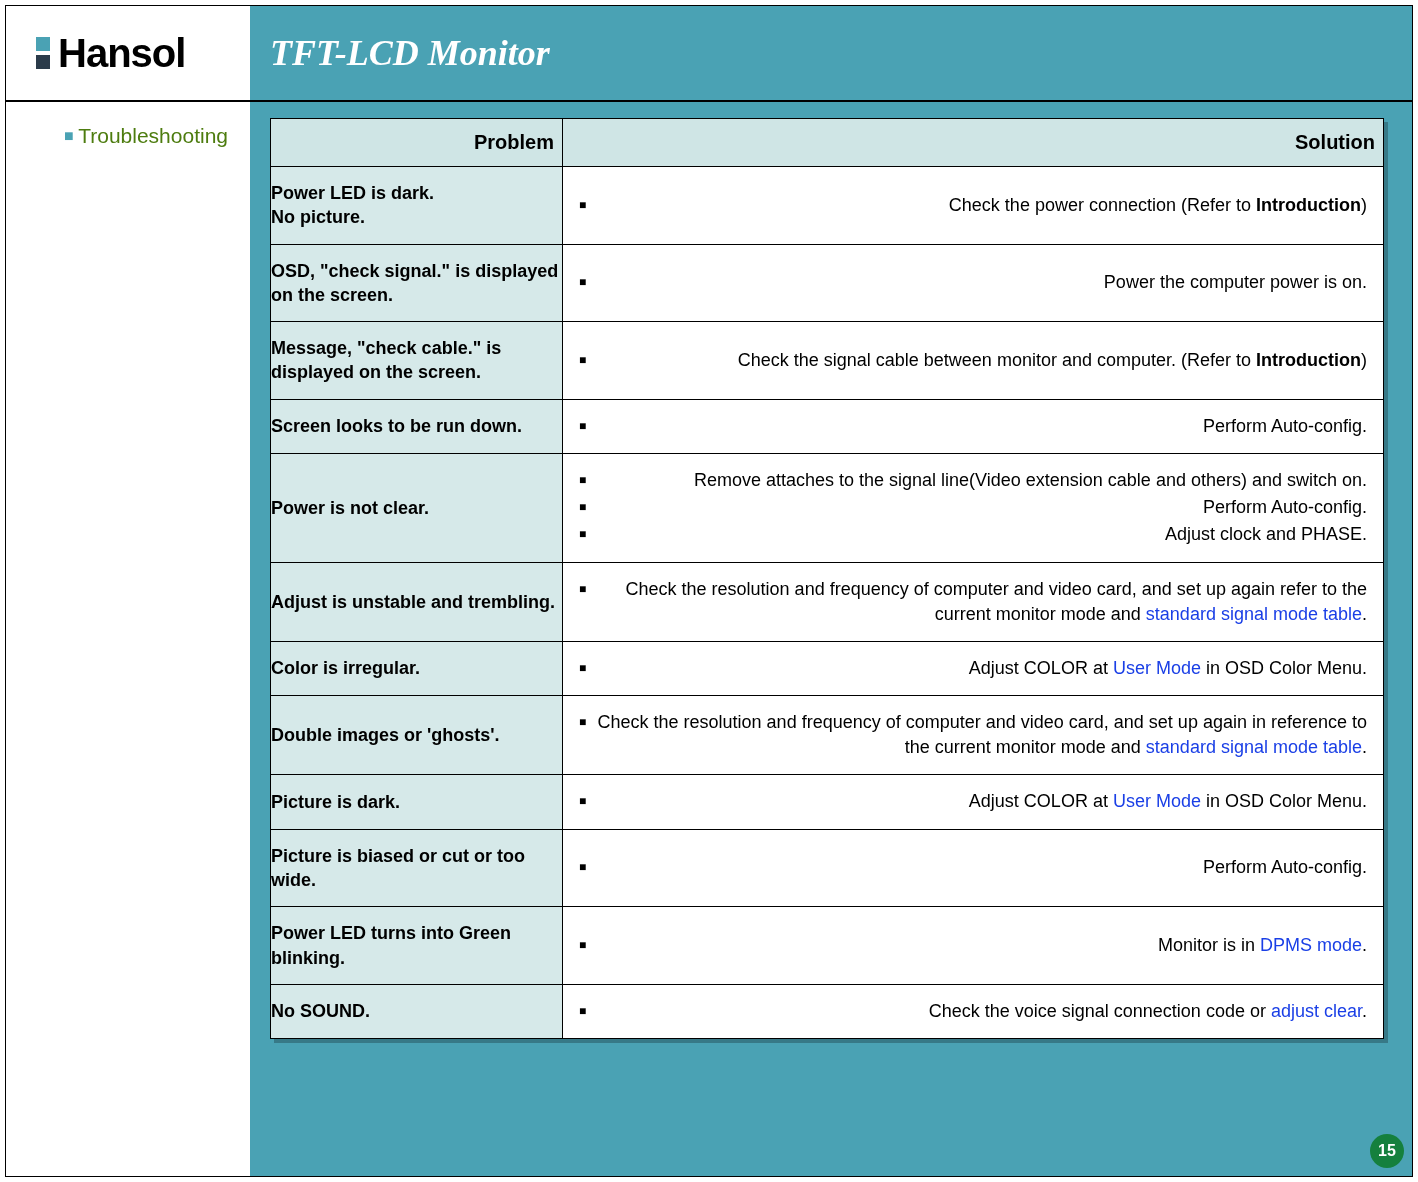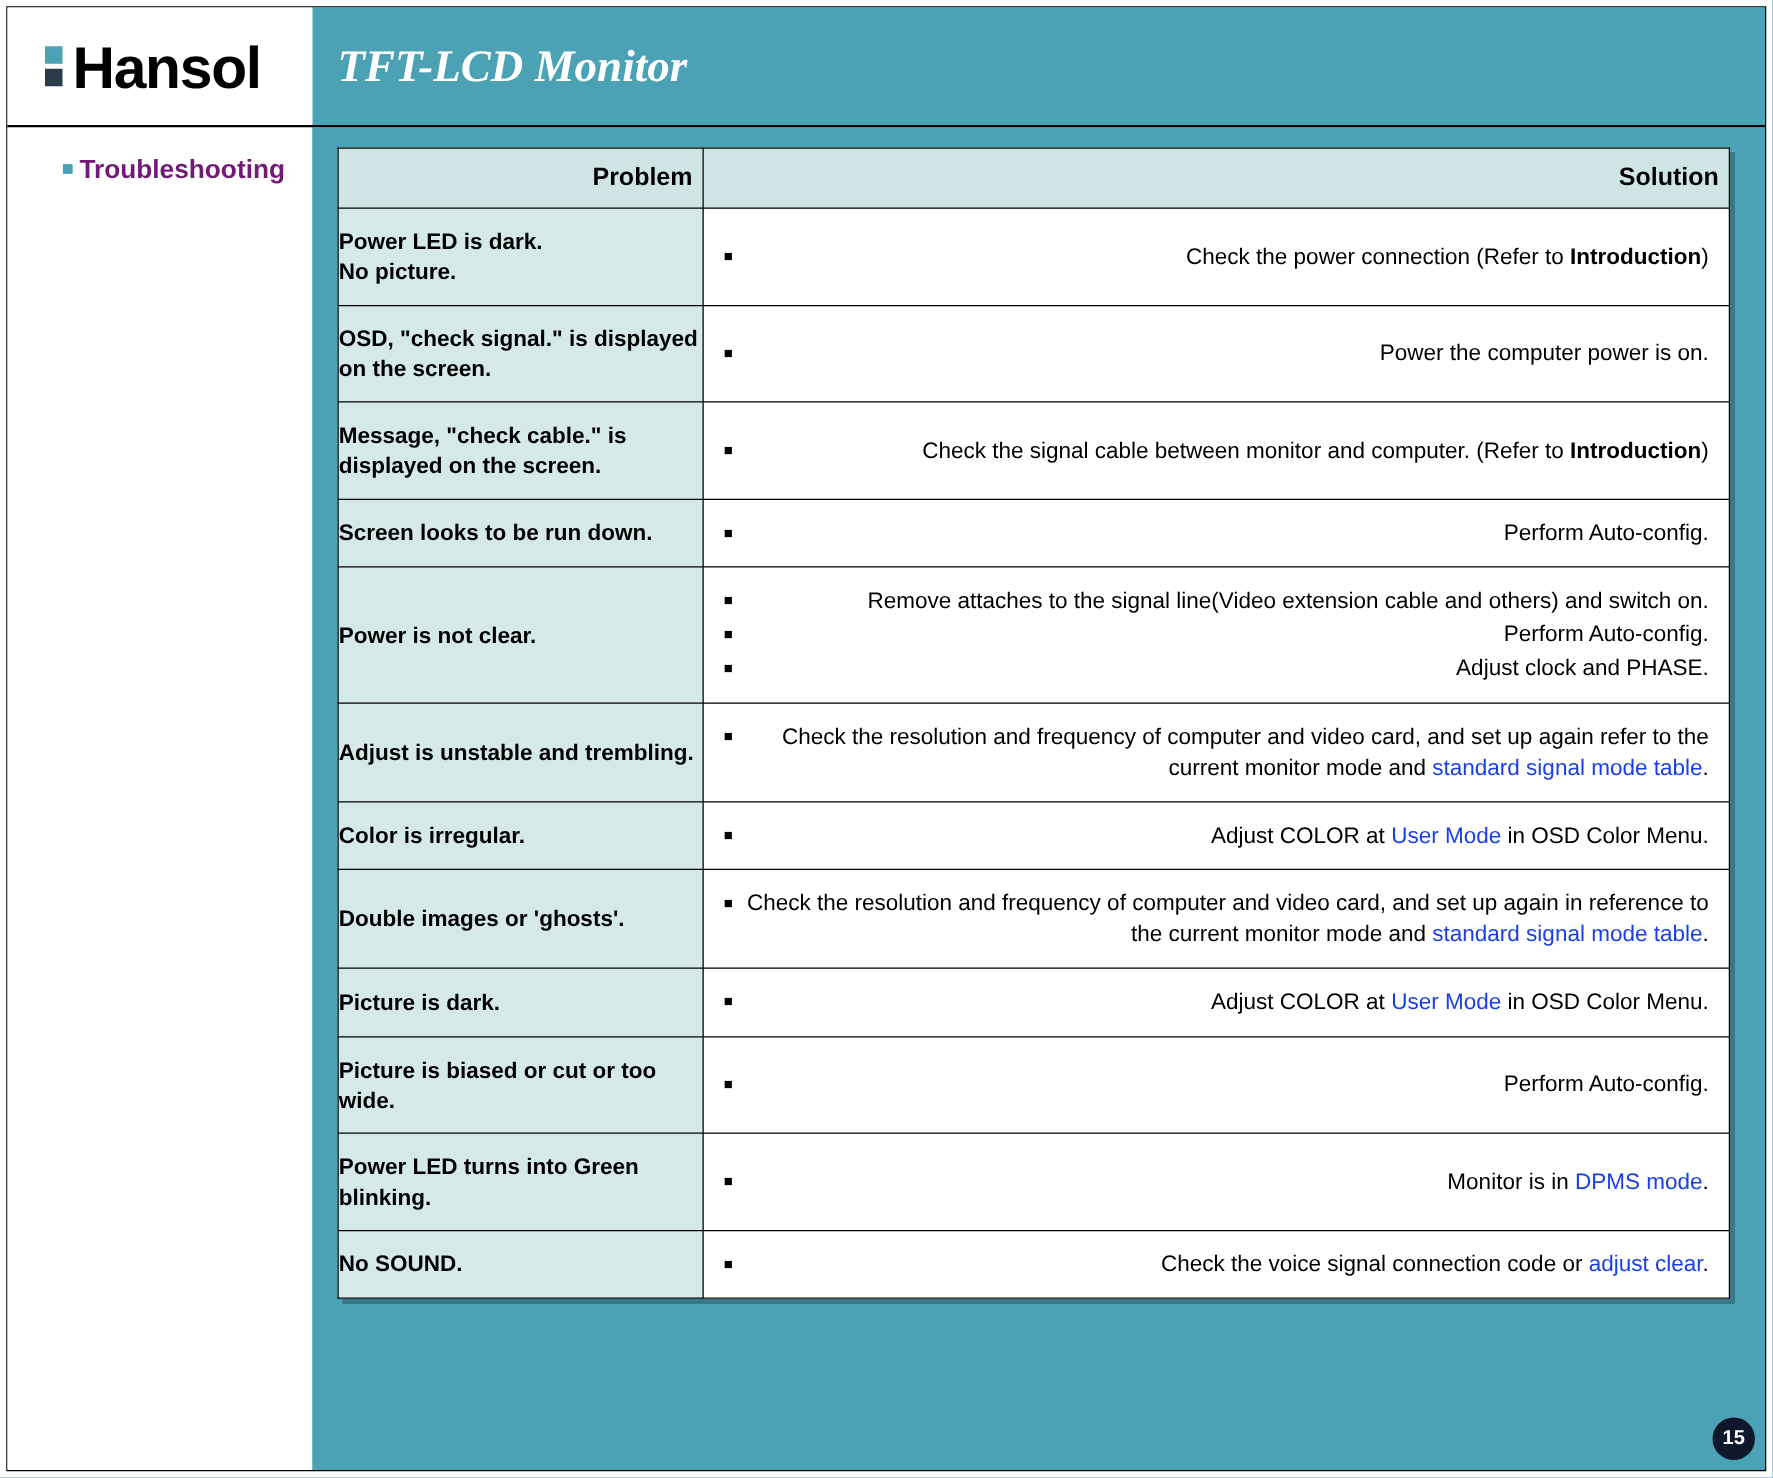--- a/index.html
+++ b/index.html
@@ -33,21 +33,21 @@
       display: inline-flex;
       flex-direction: column;
       margin-right: 8px;
       gap: 4px;
     }
     .logo-blocks span {
       width: 14px; height: 14px; background: #4aa2b4; display: block;
     }
     .logo-blocks span.dark { background: #2b3b4a; }
     .logo-text {
-      font-size: 47px;
+      font-size: 40px;
       font-weight: 800;
       color: #000;
       letter-spacing: -1px;
     }
     .title-cell {
       flex: 1;
       background: #4aa2b4;
       display: flex;
       align-items: center;
       padding-left: 20px;
@@ -71,22 +71,22 @@
     }
     .sidebar {
       width: 244px;
       background: #fff;
       padding-top: 22px;
       padding-right: 22px;
       text-align: right;
       border-right: 0;
     }
     .sidebar-label {
-      color: #701a75;
-      font-weight: 700;
+      color: #4d7c0f;
+      font-weight: 400;
       font-size: 21px;
     }
     .sidebar-bullet { color: #4aa2b4; font-size: 16px; position: relative; top: -2px; }
     .content {
       flex: 1;
       background: #4aa2b4;
       padding: 16px 28px 0 16px;
       border-left: 4px solid #4aa2b4;
       position: relative;
     }
@@ -129,21 +129,21 @@
     .sol-bullet { flex: 0 0 18px; font-size: 12px; padding-top: 4px; }
     .sol-text { flex: 1; text-align: right; }
     .link { color: #1a3fe6; }
     b { font-weight: 700; }
     
     .page-num {
       position: absolute;
       right: 8px;
       bottom: 8px;
       width: 34px; height: 34px;
-      background: #0f172a;
+      background: #15803d;
       color: #fff;
       border-radius: 50%;
       font-size: 16px;
       font-weight: 700;
       display: flex;
       align-items: center;
       justify-content: center;
     }
   </style>
 </head>

